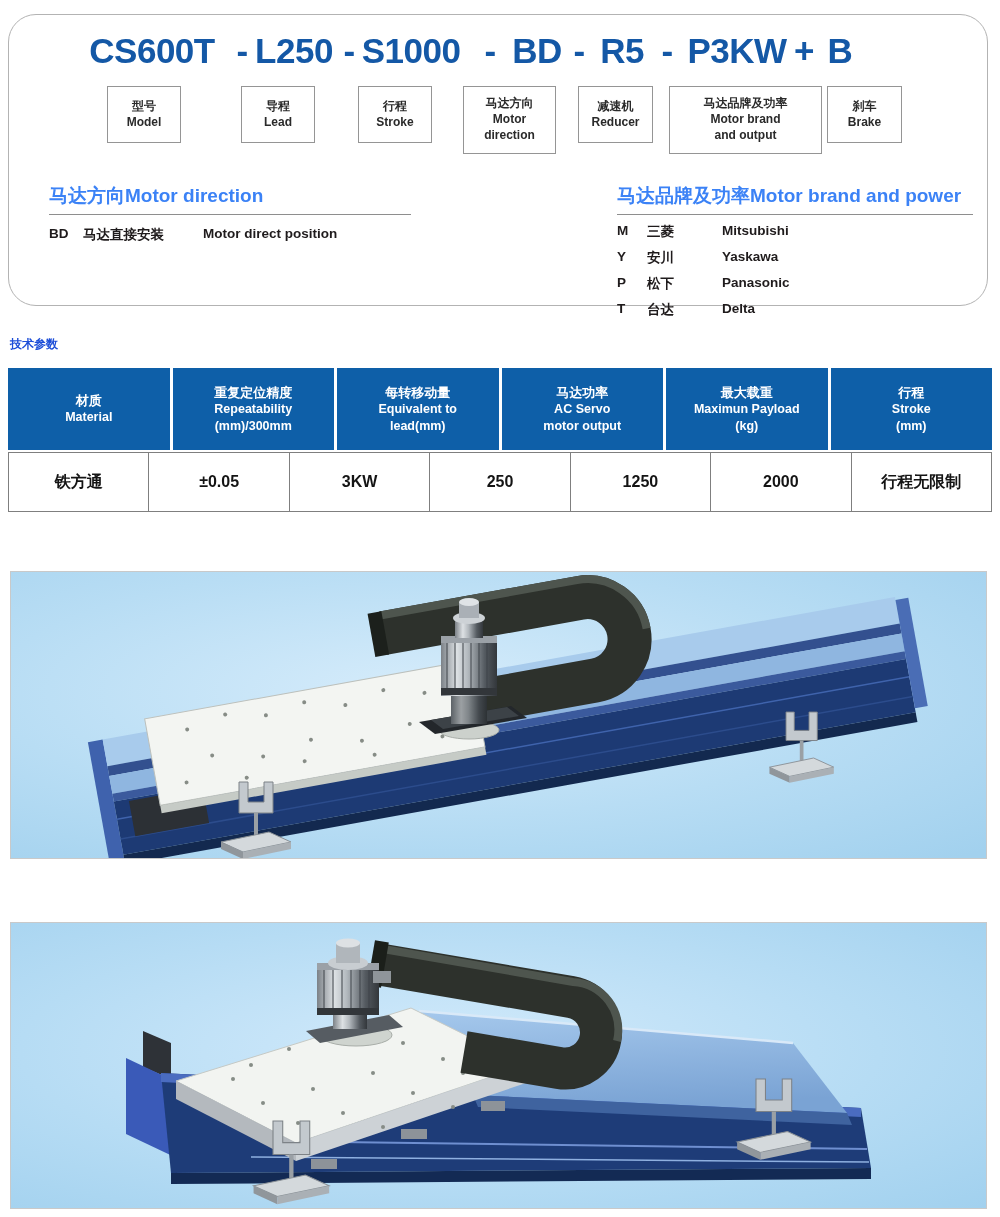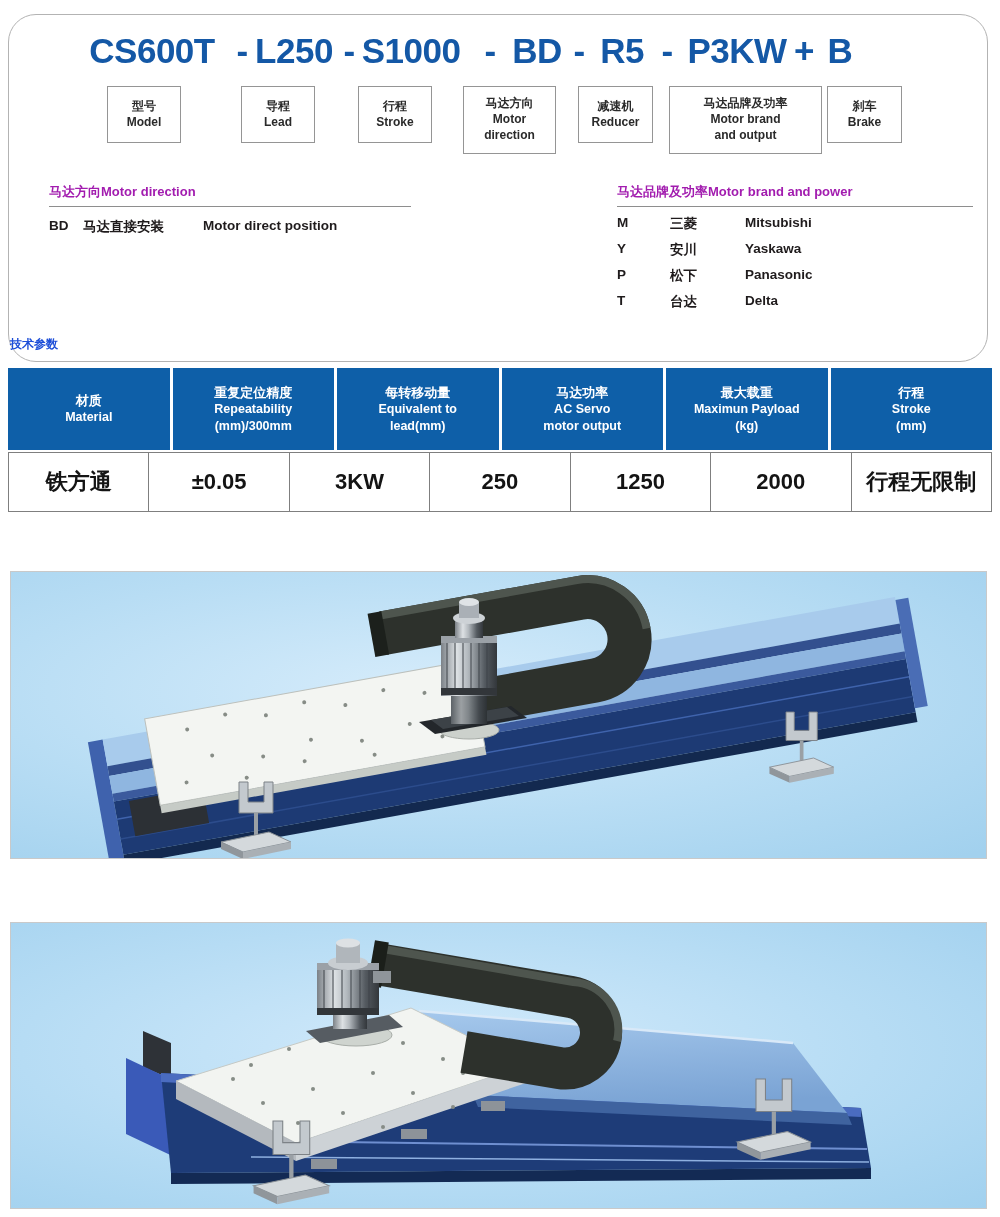--- a/index.html
+++ b/index.html
@@ -1,48 +1,48 @@
 <!DOCTYPE html>
 <html><head>
 <meta charset="utf-8">
 <style>
   html,body{margin:0;padding:0;background:#fff;}
   body{width:1000px;height:1217px;position:relative;
        font-family:"Liberation Sans","DejaVu Sans",sans-serif;color:#1f1b1c;}
 
   
-  .model-box{position:absolute;left:8px;top:14px;width:980px;height:348px;
+  .model-box{position:absolute;left:8px;top:14px;width:980px;height:292px;
              border:1.5px solid #b3b3b3;border-radius:28px;background:#fff;box-sizing:border-box;padding-left:48px;}
   .model-title{position:absolute;left:0;top:16px;width:100%;height:44px;}
   .model-title .seg,.model-title .sep{position:absolute;top:0;transform:translateX(-50%);
              font-size:35px;font-weight:bold;color:#1458a6;white-space:nowrap;letter-spacing:-0.5px;}
   .label-box{position:absolute;border:1px solid #959595;background:#fff;box-sizing:border-box;
              display:flex;flex-direction:column;justify-content:center;text-align:center;
              font-size:12px;font-weight:bold;color:#2a2a2a;line-height:1.32;padding:2px;}
   .label-box .lb-en{margin:0 auto;}
 
   .sub{position:absolute;}
-  .sub-head{font-size:13px;font-weight:bold;color:#a21caf;padding-bottom:5px;
+  .sub-head{font-size:19px;font-weight:bold;color:#3b82f6;padding-bottom:5px;
             border-bottom:1.5px solid #8e8e8e;}
   .sub-row{display:flex;margin-top:11px;font-size:13.5px;font-weight:bold;color:#1f1b1c;}
   .dir .code{flex:0 0 34px;} .dir .zh{flex:0 0 120px;font-family:Liberation Serif, serif;}
   .brand .sub-row{margin-top:8px;}
-  .brand .code{flex:0 0 30px;} .brand .zh{flex:0 0 75px;margin-left:23px;}
+  .brand .code{flex:0 0 30px;} .brand .zh{flex:0 0 75px;}
 
   
   .spec-title{position:absolute;left:10px;top:336px;margin:0;font-size:12px;font-weight:bold;color:#1d4ed8;}
   .spec-table{position:absolute;left:8px;top:368px;width:984px;}
   .thead{display:flex;gap:3px;}
   .th{flex:1;background:#0e5fa8;color:#fff;height:82px;display:flex;flex-direction:column;
       justify-content:center;text-align:center;line-height:1.32;}
   .th-zh{font-size:13px;font-weight:bold;}
   .th-en{font-size:12.5px;font-weight:bold;}
   .trow{display:flex;margin-top:2px;border:1px solid #7f7f7f;}
   .td{flex:1;height:58px;display:flex;align-items:center;justify-content:center;
-      font-size:22px;font-weight:bold;color:#141414;}
+      font-size:16px;font-weight:bold;color:#141414;}
   .td + .td{border-left:1px solid #7f7f7f;}
 
   
   .panel{position:absolute;left:10px;width:975px;margin:0;border:1px solid #c9c9c9;
          box-sizing:content-box;overflow:hidden;}
   .panel svg{display:block;}
 </style>
 </head>
 <body>
 

